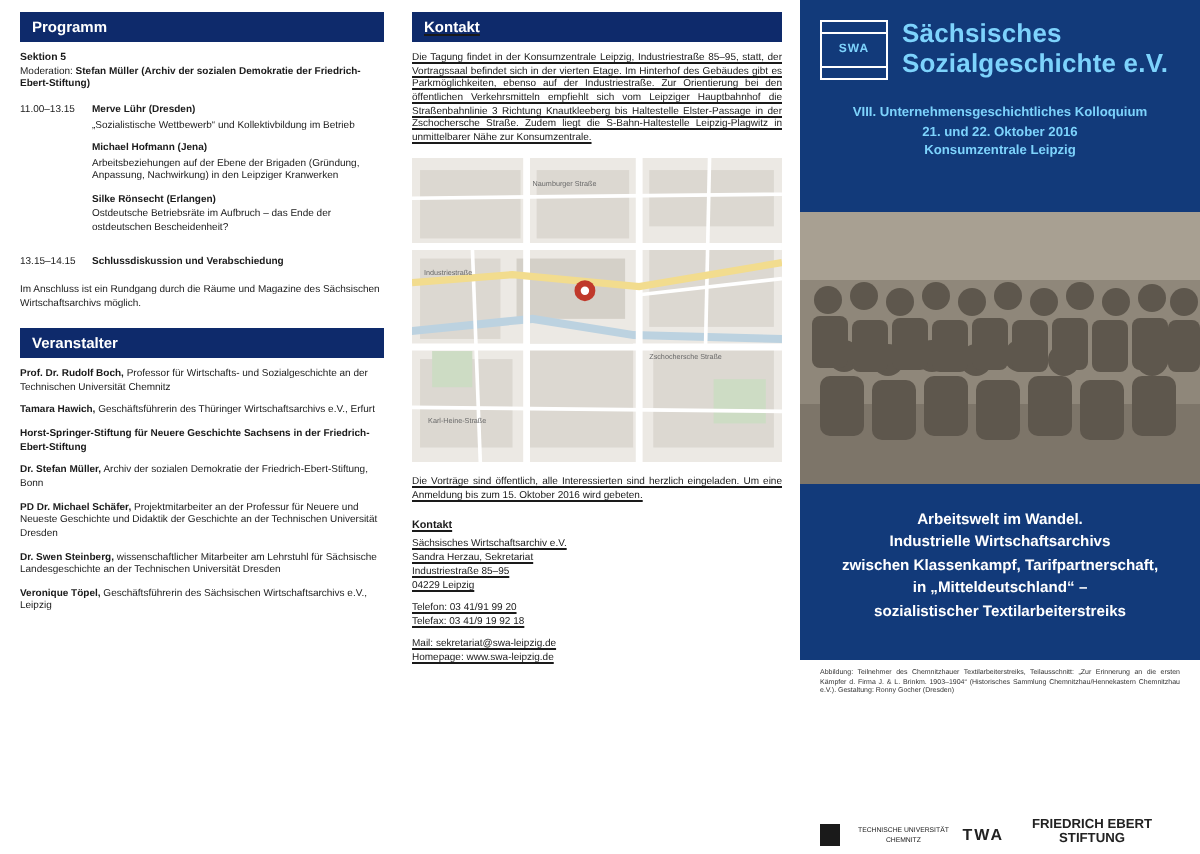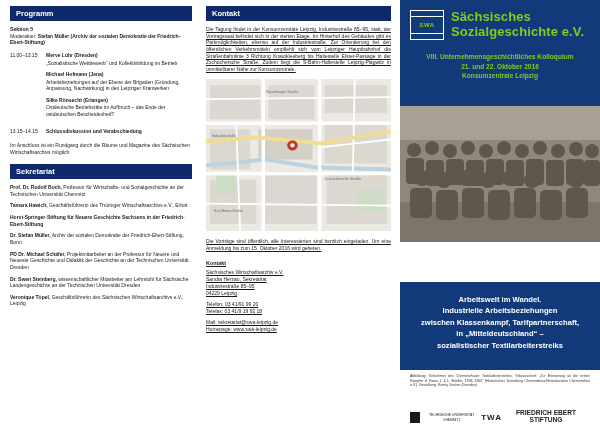--- a/index.html
+++ b/index.html
@@ -54,21 +54,21 @@
   .map-svg { position: absolute; inset: 0; }
   .c2-para { font-size: 5px; line-height: 1.33; text-align: justify; margin-bottom: 8px; }
   .c2-sub { font-weight: bold; font-size: 5.4px; margin-bottom: 3px; }
   .c2-addr { font-size: 5px; line-height: 1.4; }
   .c2-addr .gap { display:block; height: 4px; }
 
   
   .col3 { width: 200px; height: 427px; background: #ffffff; position: relative; }
   .c3-blue {
     background: #123a7a;
-    color: #84cc16;
+    color: #7dd3fc;
     height: 106px;
     padding: 10px 10px 6px 10px;
     position: relative;
   }
   .logo-row { display: flex; align-items: flex-start; gap: 7px; }
   .logo-mark {
     width: 34px; height: 30px; flex: 0 0 34px;
     border: 1.4px solid #ffffff;
     position: relative;
     display: flex; align-items: center; justify-content: center;
@@ -91,21 +91,20 @@
     position: relative;
     overflow: hidden;
   }
   .photo svg { position: absolute; inset: 0; }
   .c3-bottom {
     background: #123a7a;
     color: #ffffff;
     height: 88px;
     padding: 12px 10px;
     text-align: center;
-    margin-top: 40px;
   }
   .c3-bottom .b-title { font-size: 7.6px; font-weight: bold; line-height: 1.5; }
   .c3-caption {
     font-size: 3.5px;
     line-height: 1.34;
     color: #333;
     padding: 4px 10px 0 10px;
     text-align: justify;
   }
   .c3-logos {
@@ -152,21 +151,21 @@
       </div>
 
       <div class="slot-simple">
         <div class="slot-time">13.15–14.15</div>
         <div class="slot-text">Schlussdiskussion und Verabschiedung</div>
       </div>
 
       <div class="c1-note">Im Anschluss ist ein Rundgang durch die Räume und Magazine des Sächsischen Wirtschaftsarchivs möglich.</div>
     </div>
 
-    <div class="section-head">Sekretariat</div>
+    <div class="section-head">Veranstalter</div>
     <div class="veranstalter-list">
       <div class="v-item">
         <b>Prof. Dr. Rudolf Boch,</b><span> Professor für Wirtschafts- und Sozialgeschichte an der Technischen Universität Chemnitz</span>
       </div>
       <div class="v-item">
         <b>Tamara Hawich,</b><span> Geschäftsführerin des Thüringer Wirtschaftsarchivs e.V., Erfurt</span>
       </div>
       <div class="v-item">
         <b>Horst-Springer-Stiftung für Neuere Geschichte Sachsens in der Friedrich-Ebert-Stiftung</b><span></span>
       </div>
@@ -313,21 +312,21 @@
           <rect x="114" y="82" width="22" height="30" rx="5"></rect>
             <rect x="140" y="84" width="22" height="30" rx="5"></rect>
           <rect x="166" y="82" width="22" height="30" rx="5"></rect>
         </g>
       </svg>
     </div>
 
     <div class="c3-bottom">
       <div class="b-title">
         <div>Arbeitswelt im Wandel.</div>
-        <div>Industrielle Arbeitsbeziehungen</div>
+        <div>Industrielle Wirtschaftsarchivs</div>
         <div>zwischen Klassenkampf, Tarifpartnerschaft,</div>
         <div>in „Mitteldeutschland“ –</div>
         <div>sozialistischer Textilarbeiterstreiks</div>
       </div>
     </div>
 
     <div class="c3-caption">Abbildung: Teilnehmer des Chemnitzhauer Textilarbeiterstreiks, Teilausschnitt: „Zur Erinnerung an die ersten Kämpfer d. Firma J. &amp; L. Brinkm. 1903–1904“ (Historisches Sammlung Chemnitzhau/Hennekastern Chemnitzhau e.V.). Gestaltung: Ronny Gocher (Dresden)</div>
 
     <div class="c3-logos">
       <div class="sponsor tu-logo">

